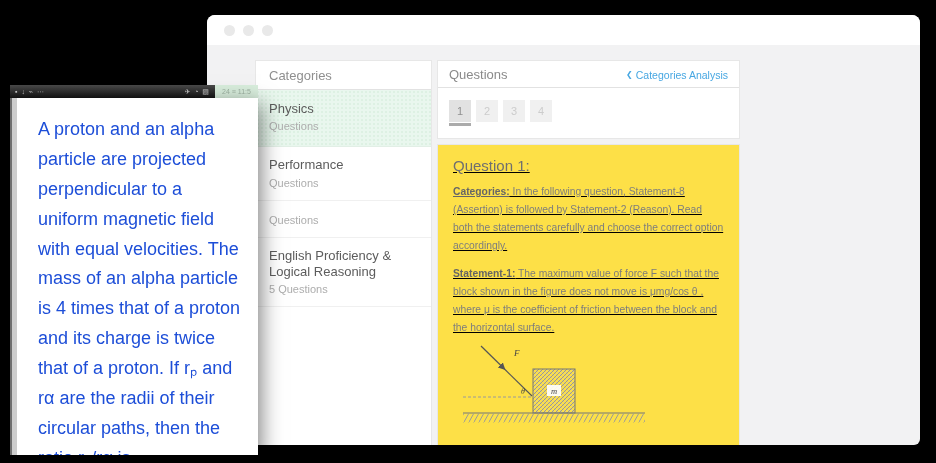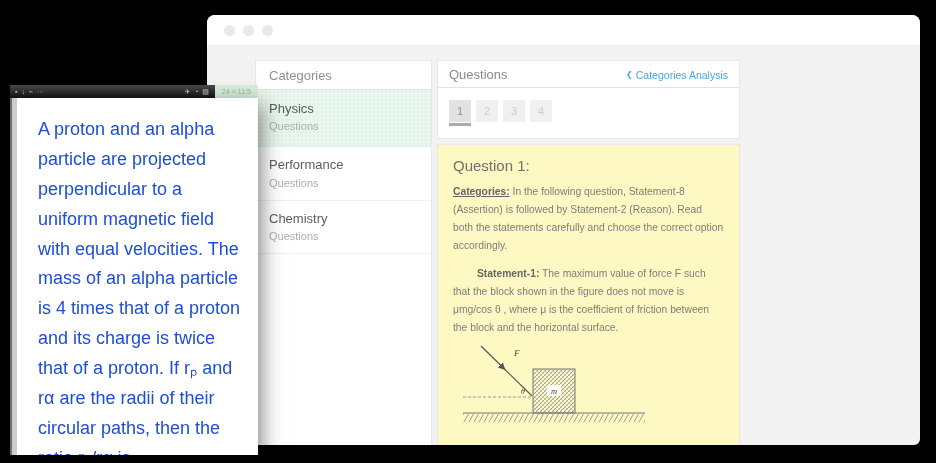--- a/index.html
+++ b/index.html
@@ -35,26 +35,26 @@
   .q-title { font-size:13px; color:#8a8a8a; }
   .q-link { font-size:10.5px; color:#47a7e2; display:flex; align-items:center; gap:3px;
     text-decoration:none; cursor:pointer; }
   .q-link .chev { font-size:8px; }
   .q-pages { padding:12px 11px 16px; display:flex; gap:5px; }
   .page { width:22px; height:22px; background:#f0f0f0; color:#ccc; font-size:11px;
     display:flex; align-items:center; justify-content:center; position:relative; cursor:pointer; }
   .page.active { background:#e2e2e2; color:#8f8f8f; }
   .page.active::after { content:''; position:absolute; left:0; right:0; bottom:-4px;
     height:3px; background:#ababab; }
-  .q-main { background:#fef9c3; border:1px solid #e7e7e7; border-bottom:none; margin-top:5px;
-    flex:1; padding:12px 15px 6px; overflow:hidden; }
+  .q-main { background:#fde047; border:1px solid #e7e7e7; border-bottom:none; margin-top:5px;
+    flex:1; padding:12px 15px 6px; overflow:hidden;text-decoration:underline; }
   .q-heading { font-size:15px; color:#6f6f6f; margin-bottom:9px; }
   .q-main p.small { font-size:10.3px; color:#7d7d7d; line-height:1.75; }
   .dir-label { font-weight:bold; text-decoration:underline; color:#666; }
-  .stmt-label { font-weight:bold; color:#666;margin-left:24px; }
+  .stmt-label { font-weight:bold; color:#666; }
   .stmt { margin-top:10px; }
   .fig { margin:4px 0 0 6px; }
 
   
   .rate { position:absolute; left:548px; top:47px; width:152px; height:48px; background:#fff;
     border-radius:3px; display:flex; flex-direction:column; align-items:center;
     justify-content:center; }
   .rate-title { font-size:12.5px; font-weight:bold; color:#42424e; }
   .rate-sub { font-size:9px; color:#bcbcbc; margin-top:4px; }
 
@@ -108,22 +108,25 @@
       <div class="cats-header">Categories</div>
       <div class="cat-item active">
         <div class="cat-label">Physics</div>
         <div class="cat-count">Questions</div>
       </div>
       <div class="cat-item">
         <div class="cat-label">Performance</div>
         <div class="cat-count">Questions</div>
       </div>
       <div class="cat-item">
-        <div class="cat-label">Chemistry</div>
         <div class="cat-count">Questions</div>
+      </div>
+      <div class="cat-item">
+        <div class="cat-label">English Proficiency &amp; Logical Reasoning</div>
+        <div class="cat-count">5 Questions</div>
       </div>
     </div>
 
     <div class="qpanel">
       <div class="q-top">
         <div class="q-header">
           <span class="q-title">Questions</span>
           <span class="q-link">
             <span class="chev">❮</span>
             <span>Categories Analysis</span>

